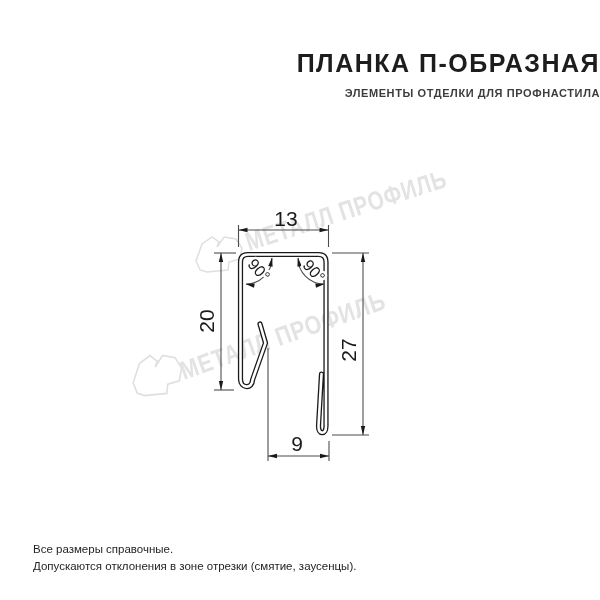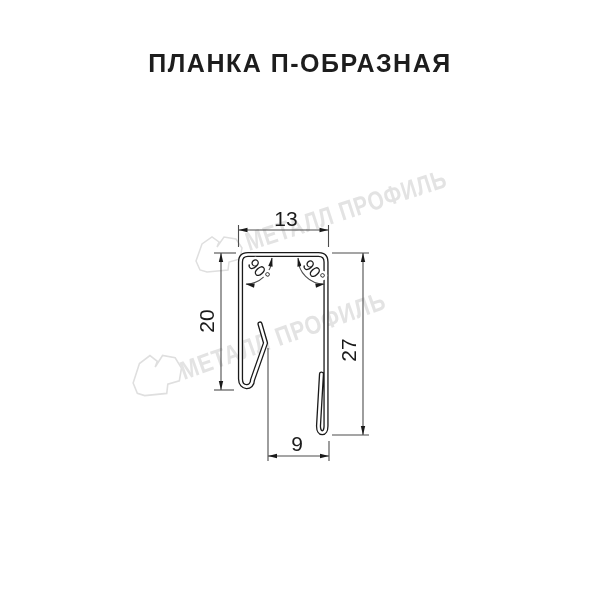--- a/index.html
+++ b/index.html
@@ -1,33 +1,34 @@
 <!DOCTYPE html>
 <html><head>
 <meta charset="utf-8">
 <style>
   html,body{margin:0;padding:0;background:#ffffff;}
   .page{position:relative;width:600px;height:600px;background:#fff;overflow:hidden;
         font-family:"Liberation Sans", sans-serif;}
-  .hdr{position:absolute;left:0;top:51px;width:600px;text-align:center;}
+  .hdr{position:absolute;left:0;top:51px;width:600px;text-align:right;}
   .hdr .t1,.hdr .t2{font-weight:bold;font-size:25px;line-height:25px;letter-spacing:1.5px;color:#1d1d1d;}
   .hdr .sub{margin-top:11px;font-weight:bold;font-size:11px;letter-spacing:.6px;color:#3c3c3c;}
   .ftr{position:absolute;left:33px;top:541px;font-size:11.5px;line-height:17px;color:#242424;}
   svg text.dim{font-family:"Liberation Sans", sans-serif;font-size:21px;fill:#1a1a1a;}
   svg text.ang{font-family:"Liberation Sans", sans-serif;font-size:16px;fill:#1a1a1a;
                paint-order:stroke;stroke:#ffffff;stroke-width:5px;}
   svg text.wm{font-family:"Liberation Sans", sans-serif;font-weight:bold;font-size:26px;letter-spacing:1px;}
 </style>
 </head>
 <body>
 
 <div class="page">
 
   <div class="hdr">
     <div class="t1">ПЛАНКА П-ОБРАЗНАЯ</div>
+    <div class="sub">ЭЛЕМЕНТЫ ОТДЕЛКИ ДЛЯ ПРОФНАСТИЛА</div>
   </div>
 
   <svg width="600" height="600" viewBox="0 0 600 600" style="position:absolute;left:0;top:0;">
     <defs>
       <path id="mp-logo" d="M 3,27 L 9,10 L 19,3 L 26,8 L 24,13 L 31,3 L 43,5 L 49,14 L 47,25 L 36,28 L 35,36 L 14,38 L 7,36 Z"></path>
       <polygon id="dim-arrow" points="0,0 9,-2.2 9,2.2"></polygon>
     </defs>
 
     <g>
       <use href="#mp-logo" transform="translate(193,234)" fill="#ffffff" stroke-width="1.5" stroke="#dfdfdf"></use>
@@ -108,14 +109,18 @@
     <g>
       <path d="M 298,258 A 26,26 0 0 0 324,284" fill="none" stroke="#4d4d4d" stroke-width="1.1"></path>
       <g fill="#1a1a1a">
         <use href="#dim-arrow" transform="translate(298,257.5) rotate(80)"></use>
         <use href="#dim-arrow" transform="translate(324.5,284) rotate(170)"></use>
       </g>
       <text class="ang" transform="translate(313,272) rotate(48)" text-anchor="middle" dominant-baseline="middle">90°</text>
     </g>
   </svg>
 
+  <div class="ftr">
+    <div>Все размеры справочные.</div>
+    <div>Допускаются отклонения в зоне отрезки (смятие, заусенцы).</div>
+  </div>
 
 </div>
 
 </body></html>

